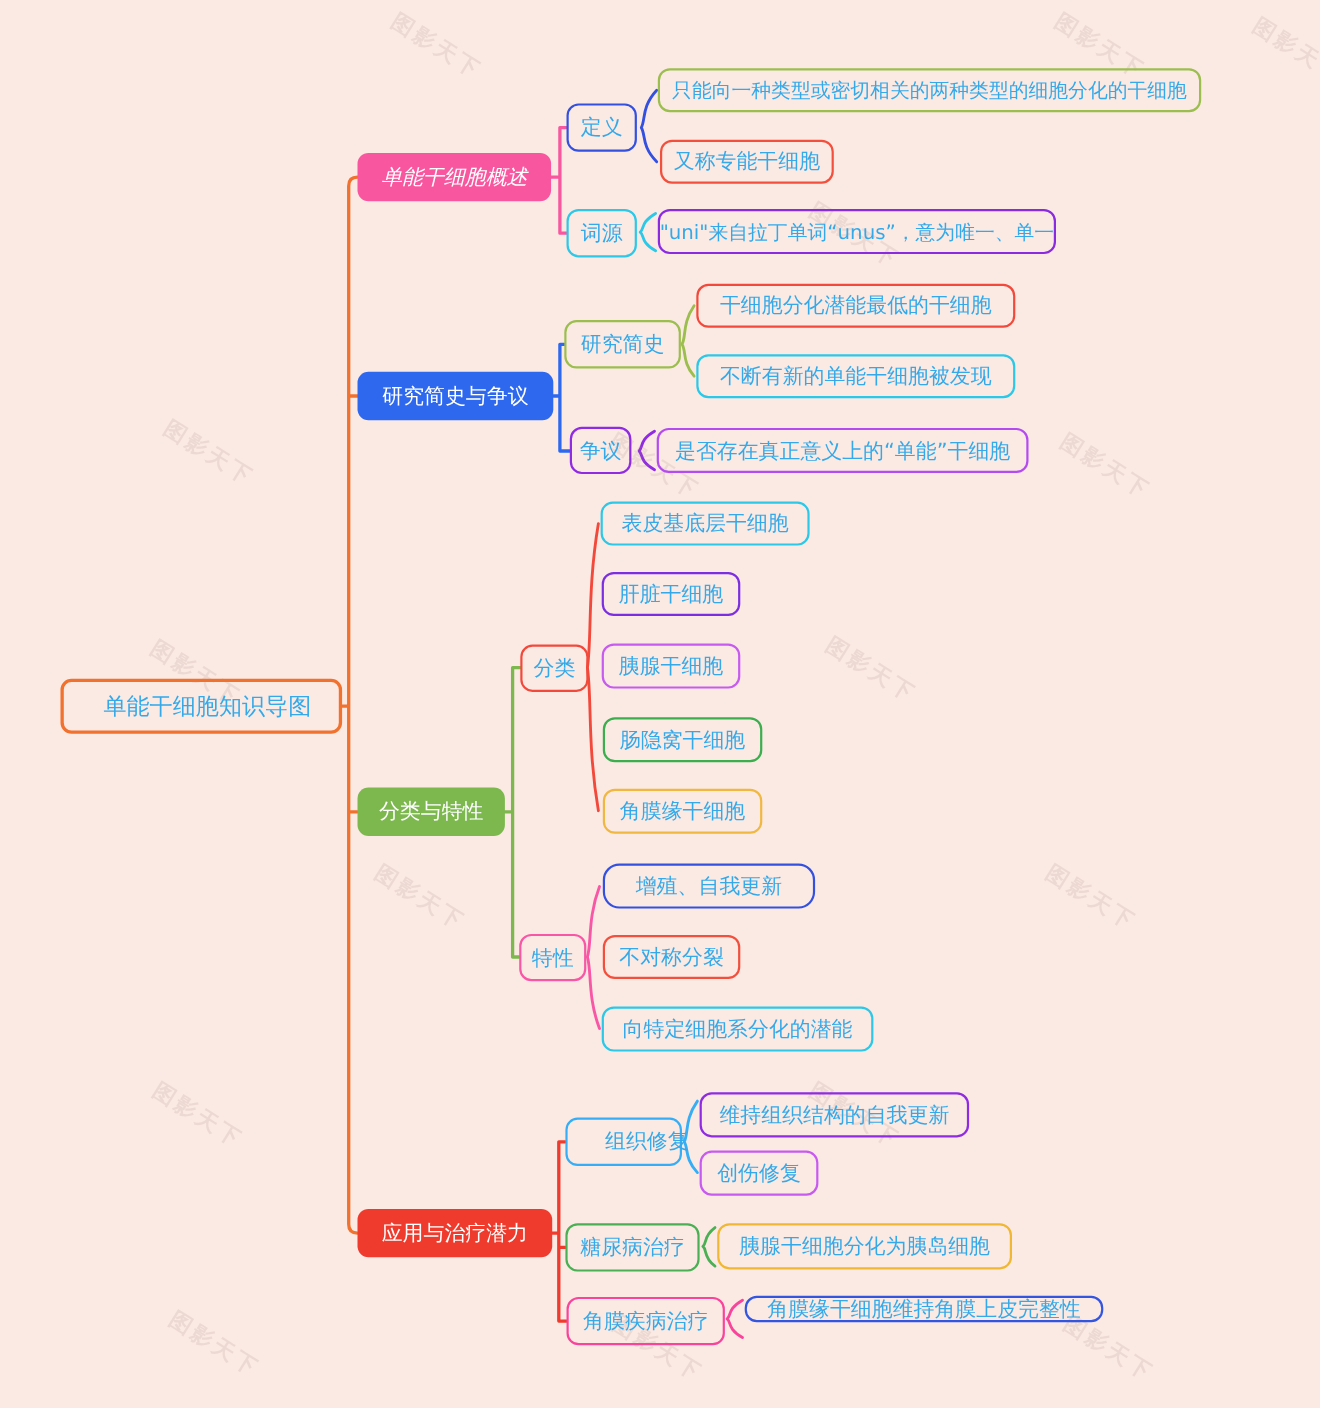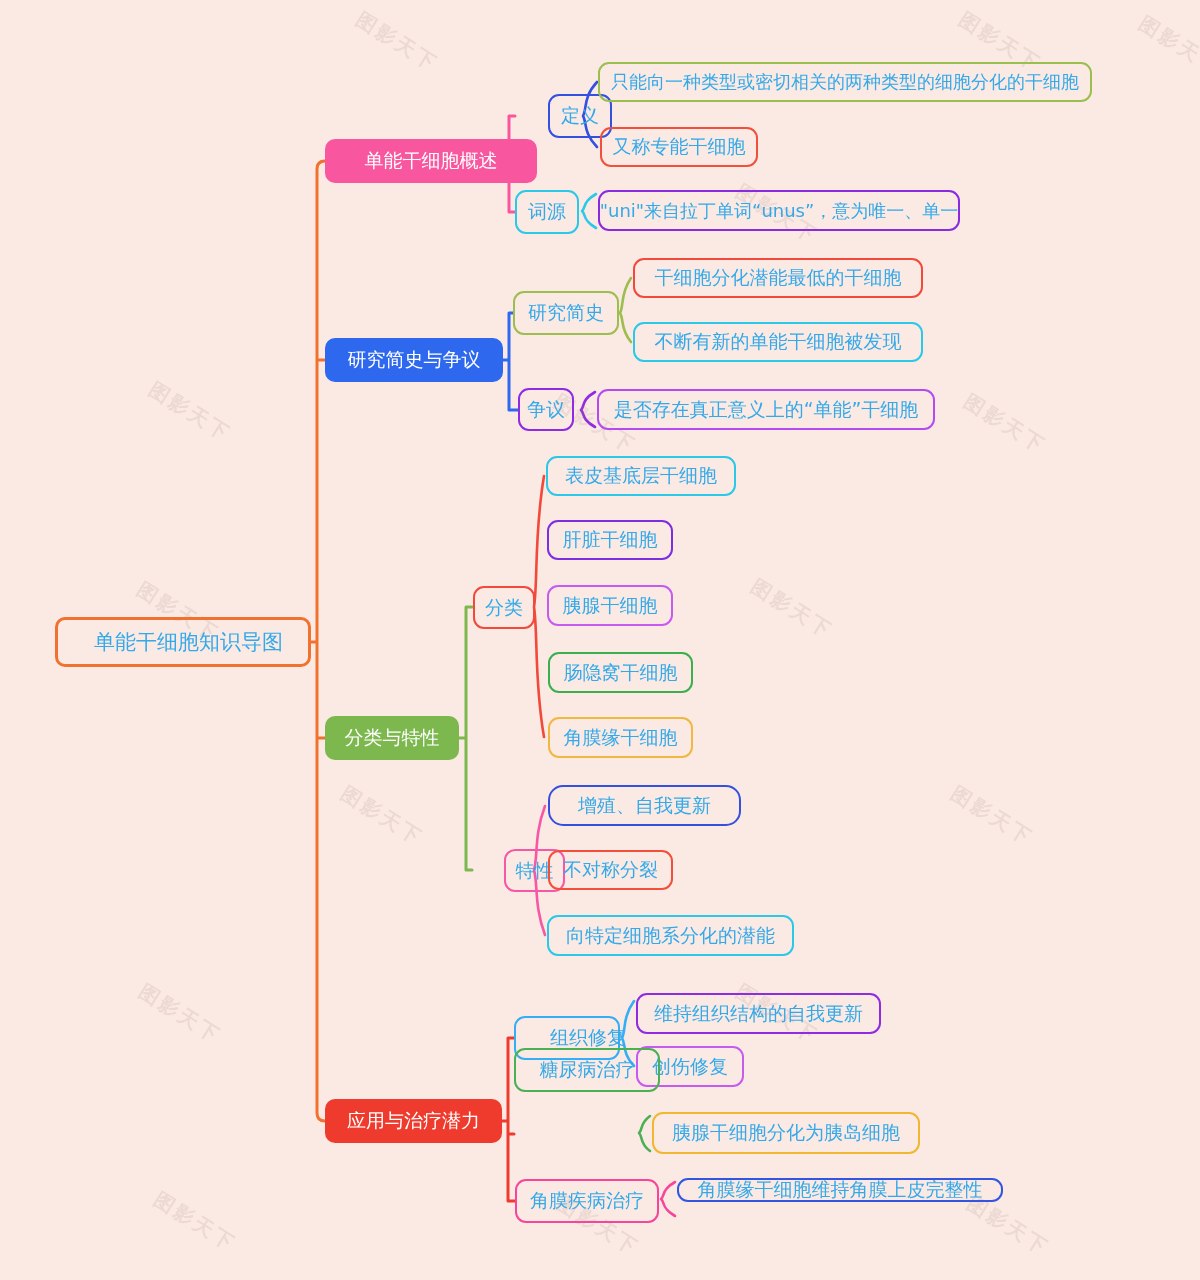--- a/index.html
+++ b/index.html
@@ -63,47 +63,47 @@
       <div class="wm" style="left: 960px; top: 780px;">图影天下</div>
       <div class="wm" style="left: 148px; top: 978px;">图影天下</div>
       <div class="wm" style="left: 745px; top: 978px;">图影天下</div>
       <div class="wm" style="left: 163px; top: 1186px;">图影天下</div>
       <div class="wm" style="left: 566px; top: 1190px;">图影天下</div>
       <div class="wm" style="left: 976px; top: 1190px;">图影天下</div>
     </div>
 
   <div class="node root" style="left: 55px; top: 617px; width: 256px; height: 50px; border-color: rgb(240, 114, 46);">单能干细胞知识导图</div>
 
-  <div class="node header" style="left: 325px; top: 139px; width: 212px; height: 44px; background-color: rgb(248, 87, 159); color: rgb(255, 255, 255);">单能干细胞概述</div>
-  <div class="node" style="left: 515px; top: 94px; width: 64px; height: 44px; border-color: rgb(51, 80, 224); margin-left: 33px;">定义</div>
+  <div class="node header" style="left: 325px; top: 139px; width: 176px; height: 44px; background-color: rgb(248, 87, 159); color: rgb(255, 255, 255); font-style: italic;">单能干细胞概述</div>
+  <div class="node" style="left: 515px; top: 94px; width: 64px; height: 44px; border-color: rgb(51, 80, 224);">定义</div>
   <div class="node" style="left: 598px; top: 62px; width: 494px; height: 40px; font-size: 18px; border-color: rgb(156, 190, 78);">只能向一种类型或密切相关的两种类型的细胞分化的干细胞</div>
   <div class="node" style="left: 600px; top: 127px; width: 158px; height: 40px; border-color: rgb(242, 80, 60);">又称专能干细胞</div>
   <div class="node" style="left: 515px; top: 190px; width: 64px; height: 44px; border-color: rgb(43, 200, 232);">词源</div>
   <div class="node" style="left: 598px; top: 190px; width: 362px; height: 41px; font-size: 18px; border-color: rgb(138, 43, 226);">"uni"来自拉丁单词“unus”，意为唯一、单一</div>
 
   <div class="node header" style="left: 325px; top: 338px; width: 178px; height: 44px; background-color: rgb(45, 104, 238); color: rgb(255, 255, 255);">研究简史与争议</div>
   <div class="node" style="left: 513px; top: 291px; width: 106px; height: 44px; border-color: rgb(156, 190, 78);">研究简史</div>
   <div class="node" style="left: 633px; top: 258px; width: 290px; height: 40px; border-color: rgb(242, 73, 59);">干细胞分化潜能最低的干细胞</div>
   <div class="node" style="left: 633px; top: 322px; width: 290px; height: 40px; border-color: rgb(43, 200, 232);">不断有新的单能干细胞被发现</div>
   <div class="node" style="left: 518px; top: 388px; width: 56px; height: 43px; border-color: rgb(143, 43, 226);">争议</div>
   <div class="node" style="left: 597px; top: 389px; width: 338px; height: 41px; border-color: rgb(180, 75, 240);">是否存在真正意义上的“单能”干细胞</div>
 
   <div class="node header" style="left: 325px; top: 716px; width: 134px; height: 44px; background-color: rgb(124, 184, 78); color: rgb(255, 255, 255);">分类与特性</div>
   <div class="node" style="left: 473px; top: 586px; width: 62px; height: 43px; border-color: rgb(242, 73, 59);">分类</div>
   <div class="node" style="left: 546px; top: 456px; width: 190px; height: 40px; border-color: rgb(43, 200, 232);">表皮基底层干细胞</div>
   <div class="node" style="left: 547px; top: 520px; width: 126px; height: 40px; border-color: rgb(123, 47, 224);">肝脏干细胞</div>
   <div class="node" style="left: 547px; top: 585px; width: 126px; height: 41px; border-color: rgb(199, 91, 240);">胰腺干细胞</div>
   <div class="node" style="left: 548px; top: 652px; width: 145px; height: 41px; border-color: rgb(59, 174, 78);">肠隐窝干细胞</div>
   <div class="node" style="left: 548px; top: 717px; width: 145px; height: 41px; border-color: rgb(240, 184, 64);">角膜缘干细胞</div>
-  <div class="node" style="left: 472px; top: 849px; width: 61px; height: 43px; border-color: rgb(248, 87, 165); margin-left: 32px;">特性</div>
+  <div class="node" style="left: 472px; top: 849px; width: 61px; height: 43px; border-color: rgb(248, 87, 165);">特性</div>
   <div class="node" style="left: 548px; top: 785px; width: 193px; height: 41px; border-color: rgb(51, 80, 224); border-radius: 15px;">增殖、自我更新</div>
   <div class="node" style="left: 548px; top: 850px; width: 125px; height: 40px; border-color: rgb(242, 80, 60);">不对称分裂</div>
   <div class="node" style="left: 547px; top: 915px; width: 247px; height: 41px; border-color: rgb(43, 200, 232);">向特定细胞系分化的潜能</div>
 
   <div class="node header" style="left: 325px; top: 1099px; width: 177px; height: 44px; background-color: rgb(239, 59, 45); color: rgb(255, 255, 255);">应用与治疗潜力</div>
   <div class="node" style="left: 514px; top: 1016px; width: 106px; height: 44px; border-color: rgb(53, 174, 245); padding-left: 42px;">组织修复</div>
   <div class="node" style="left: 636px; top: 981px; width: 245px; height: 41px; border-color: rgb(143, 43, 226); margin-top: 12px;">维持组织结构的自我更新</div>
   <div class="node" style="left: 636px; top: 1046px; width: 108px; height: 41px; border-color: rgb(199, 91, 240);">创伤修复</div>
-  <div class="node" style="left: 514px; top: 1048px; width: 146px; height: 44px; border-color: rgb(75, 176, 84); text-align: right;">糖尿病治疗</div>
+  <div class="node" style="left: 514px; top: 1112px; width: 122px; height: 44px; border-color: rgb(75, 176, 84); text-align: right;">糖尿病治疗</div>
   <div class="node" style="left: 652px; top: 1112px; width: 268px; height: 42px; border-color: rgb(240, 183, 50);">胰腺干细胞分化为胰岛细胞</div>
   <div class="node" style="left: 515px; top: 1179px; width: 144px; height: 44px; border-color: rgb(248, 69, 155);">角膜疾病治疗</div>
   <div class="node" style="left: 677px; top: 1178px; width: 326px; height: 24px; border-color: rgb(51, 85, 224);">角膜缘干细胞维持角膜上皮完整性</div>
 </div>
 
 </body></html>

